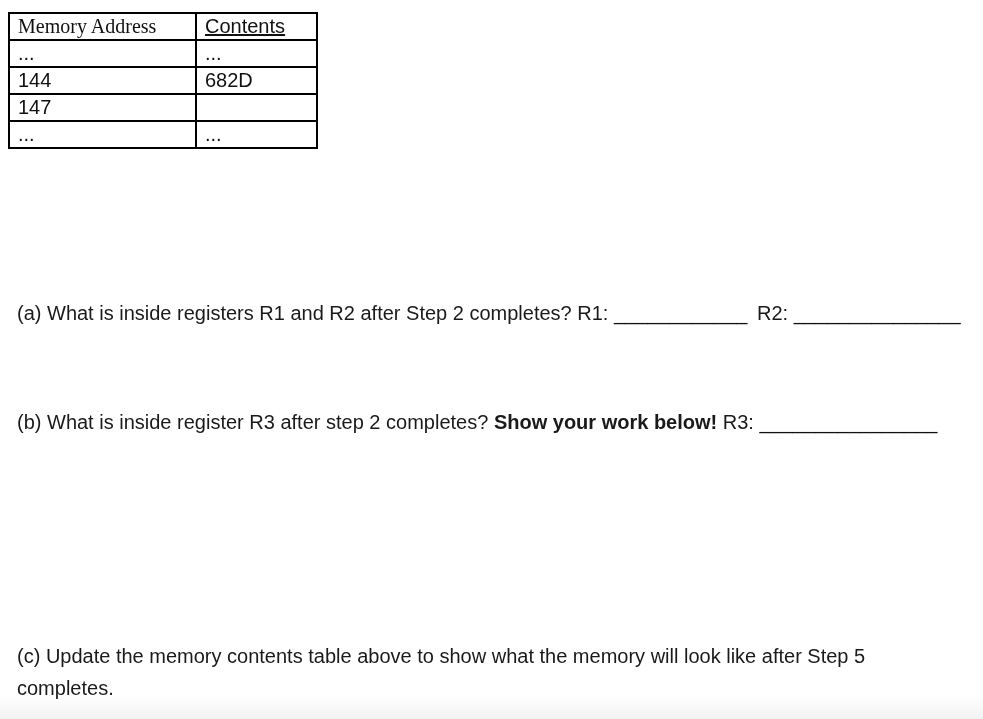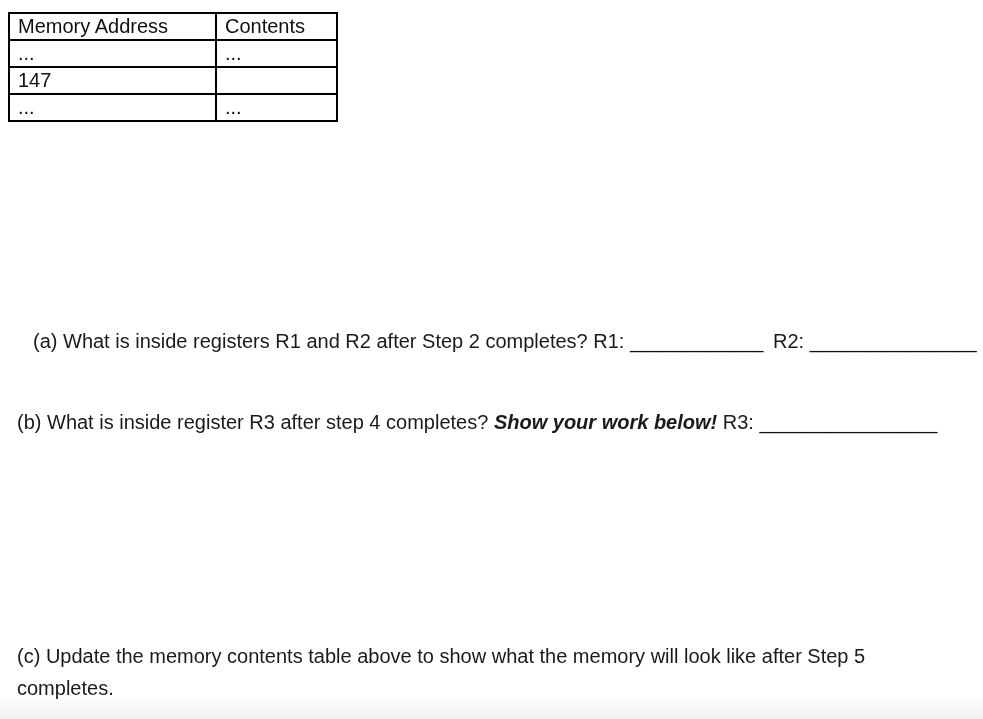--- a/index.html
+++ b/index.html
@@ -25,57 +25,61 @@
   }
   .mem-table th, .mem-table td {
     border: 2px solid #000;
     font-weight: normal;
     text-align: left;
     vertical-align: middle;
     padding: 0 6px 1px 8px;
     height: 27px;
     line-height: 1;
   }
-  .mem-table .col-address { width: 207px; }
-  .mem-table .col-contents { width: 121px; }
+  .mem-table .col-address { width: 187px; font-family: Liberation Serif, serif; }
+  .mem-table .col-contents { width: 121px; text-decoration: underline; }
 
   
   .question {
     position: absolute;
     left: 17px;
     font-size: 20px;
     line-height: 26px;
     white-space: nowrap;
   }
-  .q-a { top: 328px; margin-left: 16px; }
+  .q-a { top: 300px; }
   .q-b { top: 409px; }
   .q-c {
     top: 640px;
     width: 942px;
     white-space: normal;
     line-height: 32px;
   }
-  .bold { font-weight: bold; font-style: italic; }
+  .bold { font-weight: bold; }
   .blank { letter-spacing: 0; color: #111; }
   .sp { display: inline-block; width: 4px; }
 </style>
 </head>
 <body>
 
 <table class="mem-table">
   <thead>
     <tr>
       <th class="col-address">Memory Address</th>
       <th class="col-contents">Contents</th>
     </tr>
   </thead>
   <tbody>
     <tr>
       <td>...</td>
       <td>...</td>
+    </tr>
+    <tr>
+      <td>144</td>
+      <td>682D</td>
     </tr>
     <tr>
       <td>147</td>
       <td></td>
     </tr>
     <tr>
       <td>...</td>
       <td>...</td>
     </tr>
   </tbody>
@@ -83,21 +87,21 @@
 
 <div class="question q-a">
   <span>(a) What is inside registers R1 and R2 after Step 2 completes?</span>
   <span>R1:</span>
   <span class="blank">____________</span><span class="sp"></span>
   <span>R2:</span>
   <span class="blank">_______________</span>
 </div>
 
 <div class="question q-b">
-  <span>(b) What is inside register R3 after step 4 completes?</span>
+  <span>(b) What is inside register R3 after step 2 completes?</span>
   <span class="bold">Show your work below!</span>
   <span>R3:</span>
   <span class="blank">________________</span>
 </div>
 
 <div class="question q-c">
   <span>(c) Update the memory contents table above to show what the memory will look like after Step 5 completes.</span>
 </div>
 
 </body></html>

